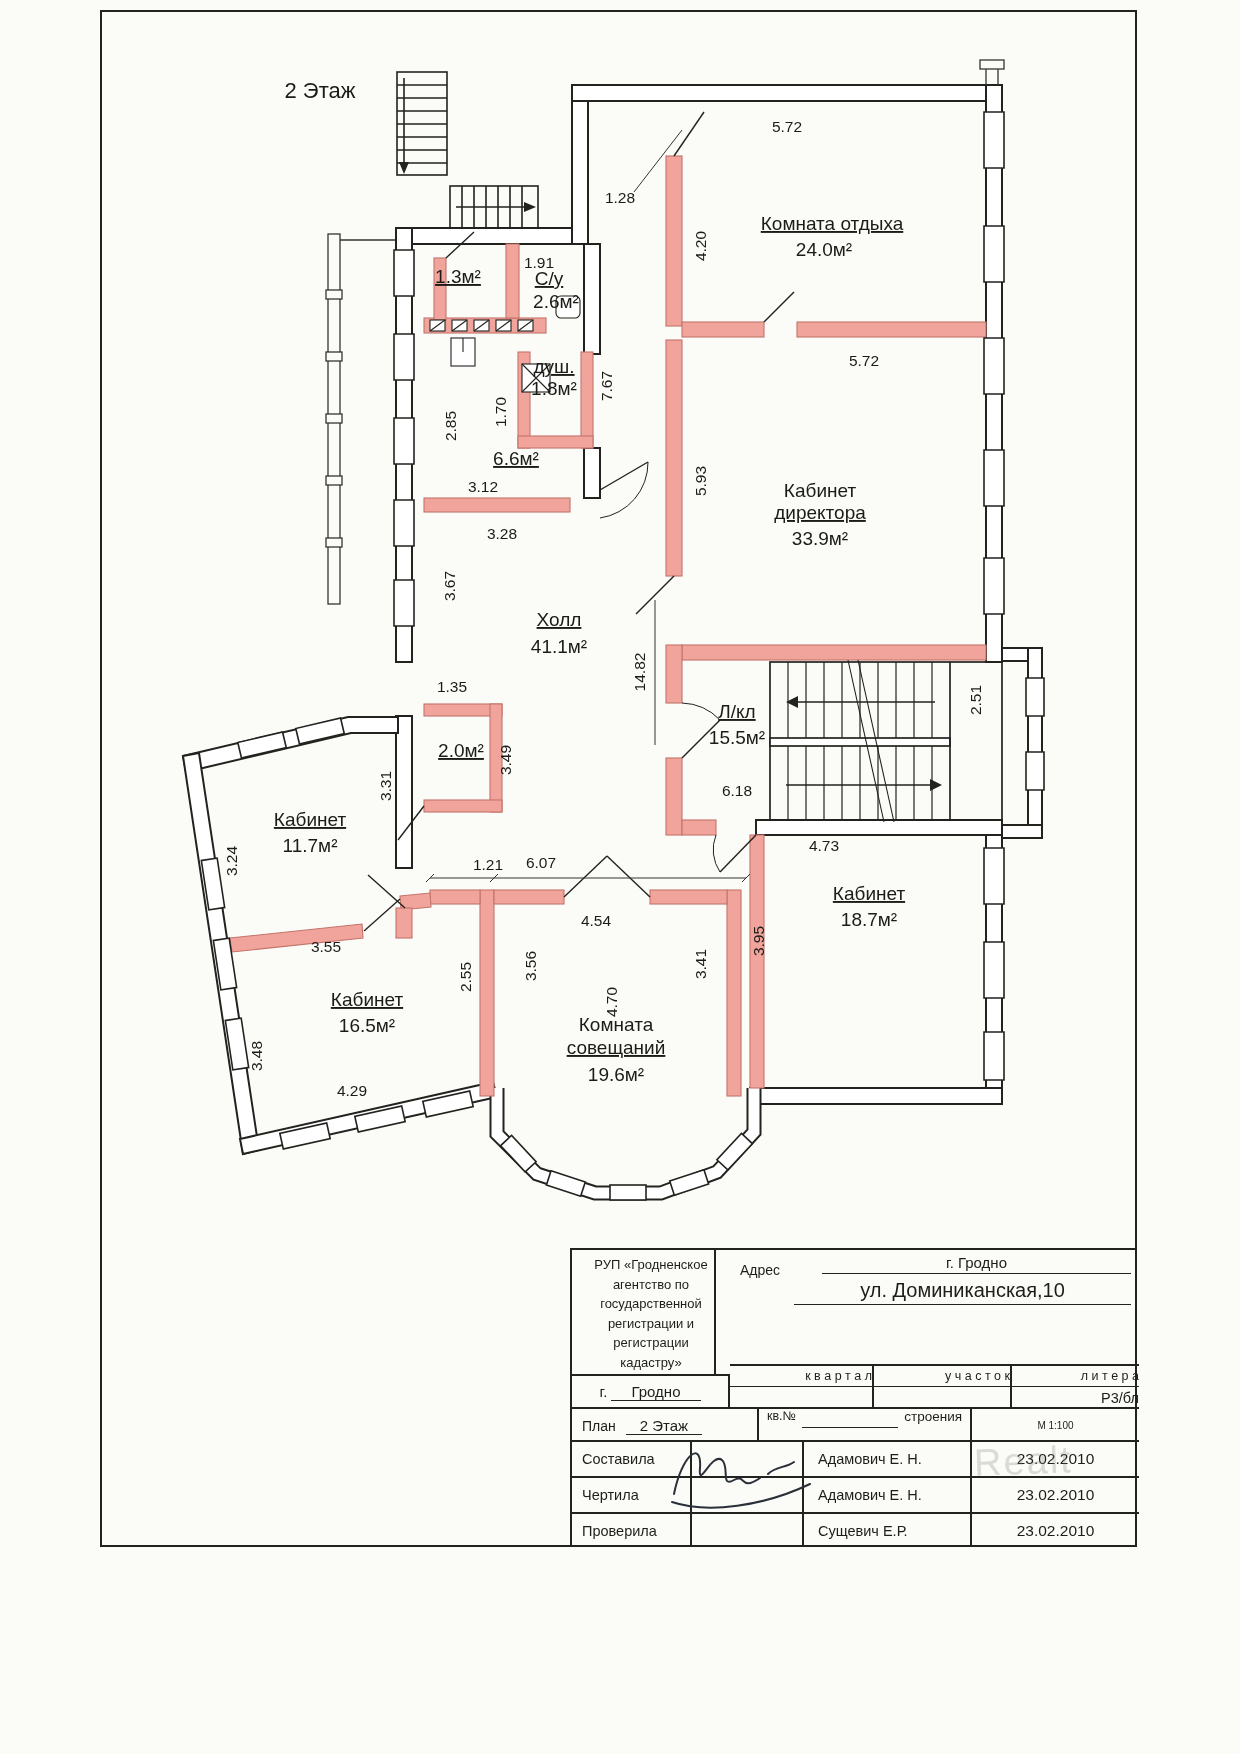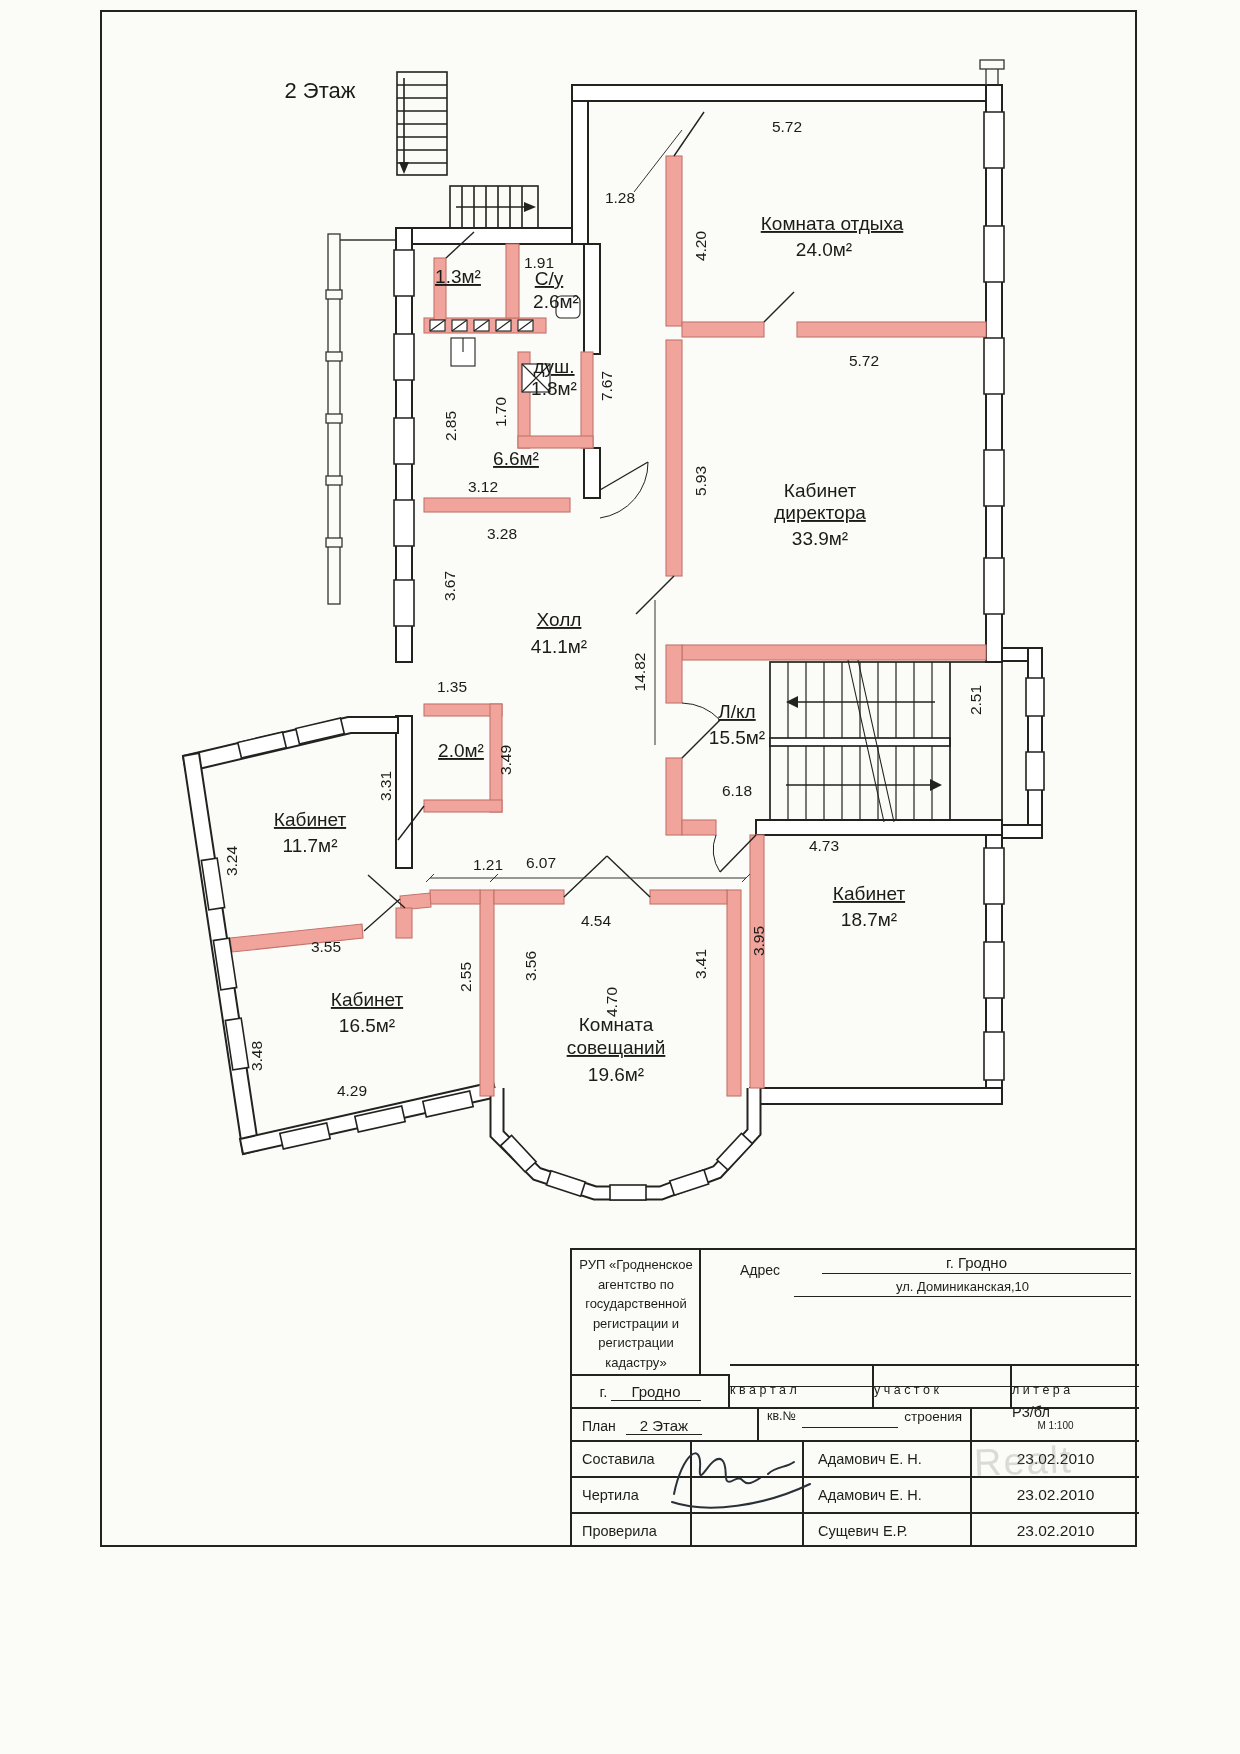--- a/index.html
+++ b/index.html
@@ -18,21 +18,21 @@
       border:2px solid #22221f;box-sizing:border-box;background:transparent;}
   .cell{position:absolute;box-sizing:border-box;}
   .bl{border-left:2px solid #22221f;}
   .bt{border-top:2px solid #22221f;}
   .br{border-right:2px solid #22221f;}
   .bt1{border-top:1.5px solid #22221f;}
   .u{border-bottom:1.5px solid #22221f;display:inline-block;}
   .fill{border-bottom:1.5px solid #22221f;flex:1;height:18px;}
   .org{font-size:13px;line-height:19.5px;text-align:center;padding-top:5px;}
   .city{font-size:15px;text-align:center;padding-top:7px;}
-  .kvcell{font-size:12.5px;text-align:left;padding-top:17px;position:absolute;box-sizing:border-box;height:100%;}
+  .kvcell{font-size:12.5px;text-align:right;padding-top:3px;position:absolute;box-sizing:border-box;height:100%;}
   .rolelbl{font-size:14.5px;padding-left:10px;line-height:34px;}
   .namecell{font-size:14.5px;padding-left:14px;line-height:34px;}
   .datecell{font-size:15.5px;text-align:center;line-height:34px;}
   .wm{position:absolute;left:402px;top:190px;font-size:38px;color:rgba(125,125,120,0.26);
       letter-spacing:2px;pointer-events:none;transform:rotate(-2deg);}
 </style>
 </head>
 <body>
 
 <div id="page">
@@ -267,39 +267,39 @@
       <text class="rarea" x="869" y="926" text-anchor="middle">18.7м²</text>
 
       <text class="rname" x="616" y="1031" text-anchor="middle">Комната</text>
       <text class="rname" x="616" y="1054" text-anchor="middle" style="text-decoration:underline">совещаний</text>
       <text class="rarea" x="616" y="1081" text-anchor="middle">19.6м²</text>
     </g>
   </svg>
 
   <div class="tb">
 
-    <div class="cell org br" style="left:1px;top:0;width:128px;height:124px;">
+    <div class="cell org br" style="left:16px;top:0;width:128px;height:124px;">
       <span style="display:block">РУП «Гродненское</span>
       <span style="display:block">агентство по</span>
       <span style="display:block">государственной</span>
       <span style="display:block">регистрации и</span>
       <span style="display:block">регистрации</span>
       <span style="display:block">кадастру»</span>
     </div>
 
     <div class="cell city br bt" style="left:0;top:124px;width:158px;height:33px;">
       <span>г.</span>
       <span class="u" style="padding:0 20px">Гродно</span>
     </div>
 
     <div class="cell" style="left:158px;top:0;width:409px;height:64px;">
       <span style="position:absolute;left:10px;top:12px;font-size:14px">Адрес</span>
       <div style="position:absolute;left:64px;right:8px;top:4px;">
         <div style="text-align:center;font-size:15px;border-bottom:1.5px solid #22221f;margin-left:28px;padding-bottom:2px">г. Гродно</div>
-        <div style="text-align:center;font-size:13px;border-bottom:1.5px solid #22221f;margin-top:5px;padding-bottom:2px">ул. Доминиканская,10</div>
+        <div style="text-align:center;font-size:20px;border-bottom:1.5px solid #22221f;margin-top:5px;padding-bottom:2px">ул. Доминиканская,10</div>
       </div>
     </div>
 
 
     <div class="cell bt" style="left:158px;top:114px;width:409px;height:22px;">
       <div class="kvcell" style="left:0;width:142px;">к в а р т а л</div>
       <div class="kvcell bl" style="left:142px;width:138px;">у ч а с т о к</div>
       <div class="kvcell bl" style="left:280px;width:129px;">л и т е р а</div>
     </div>
 

